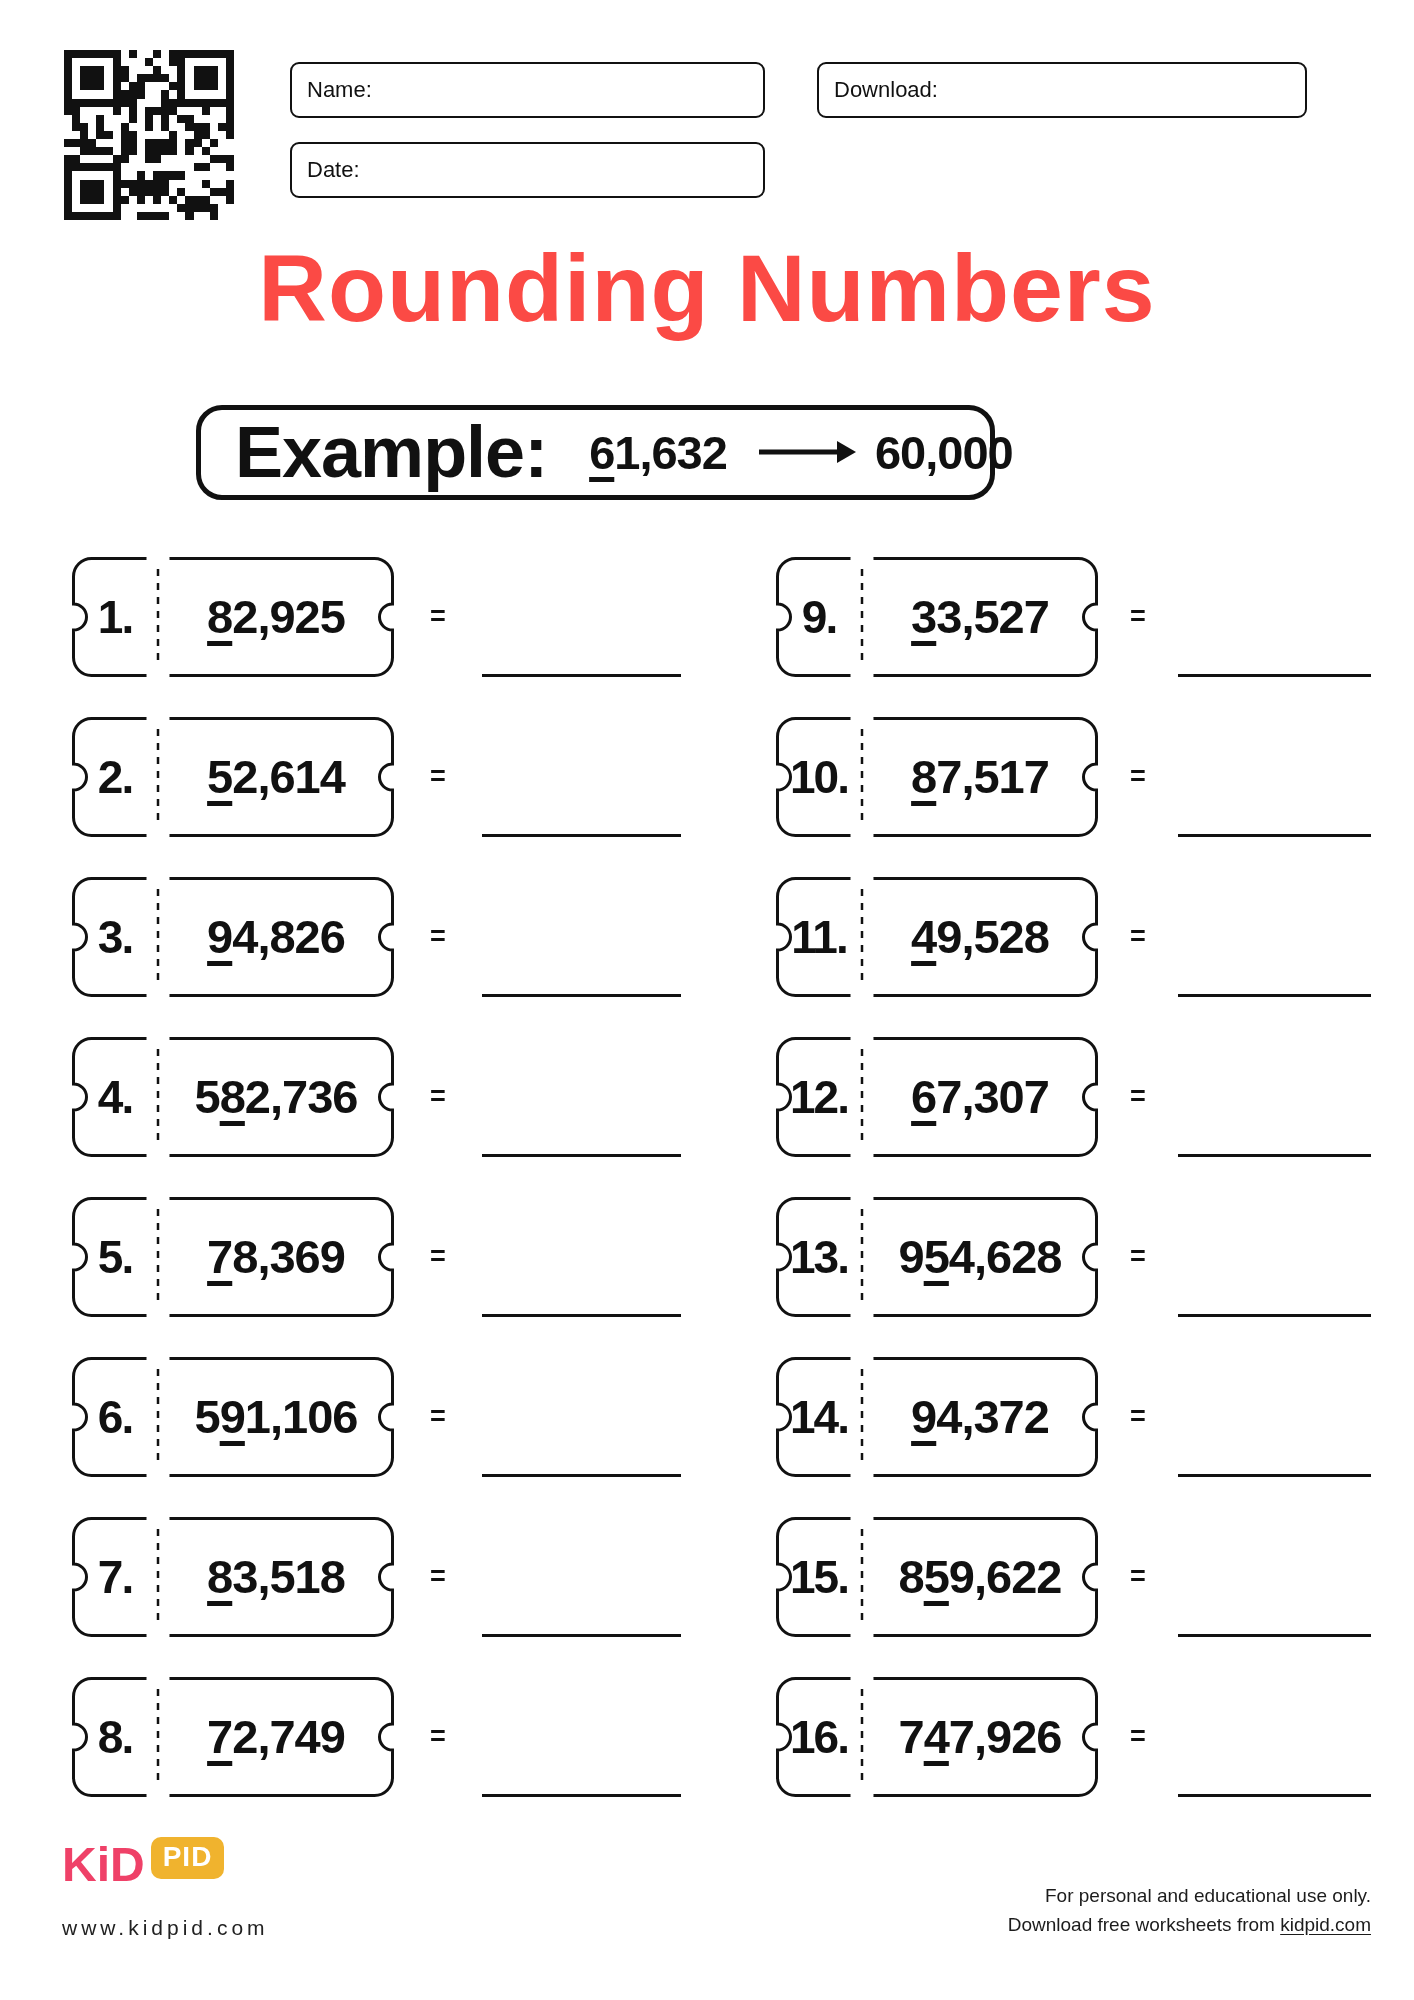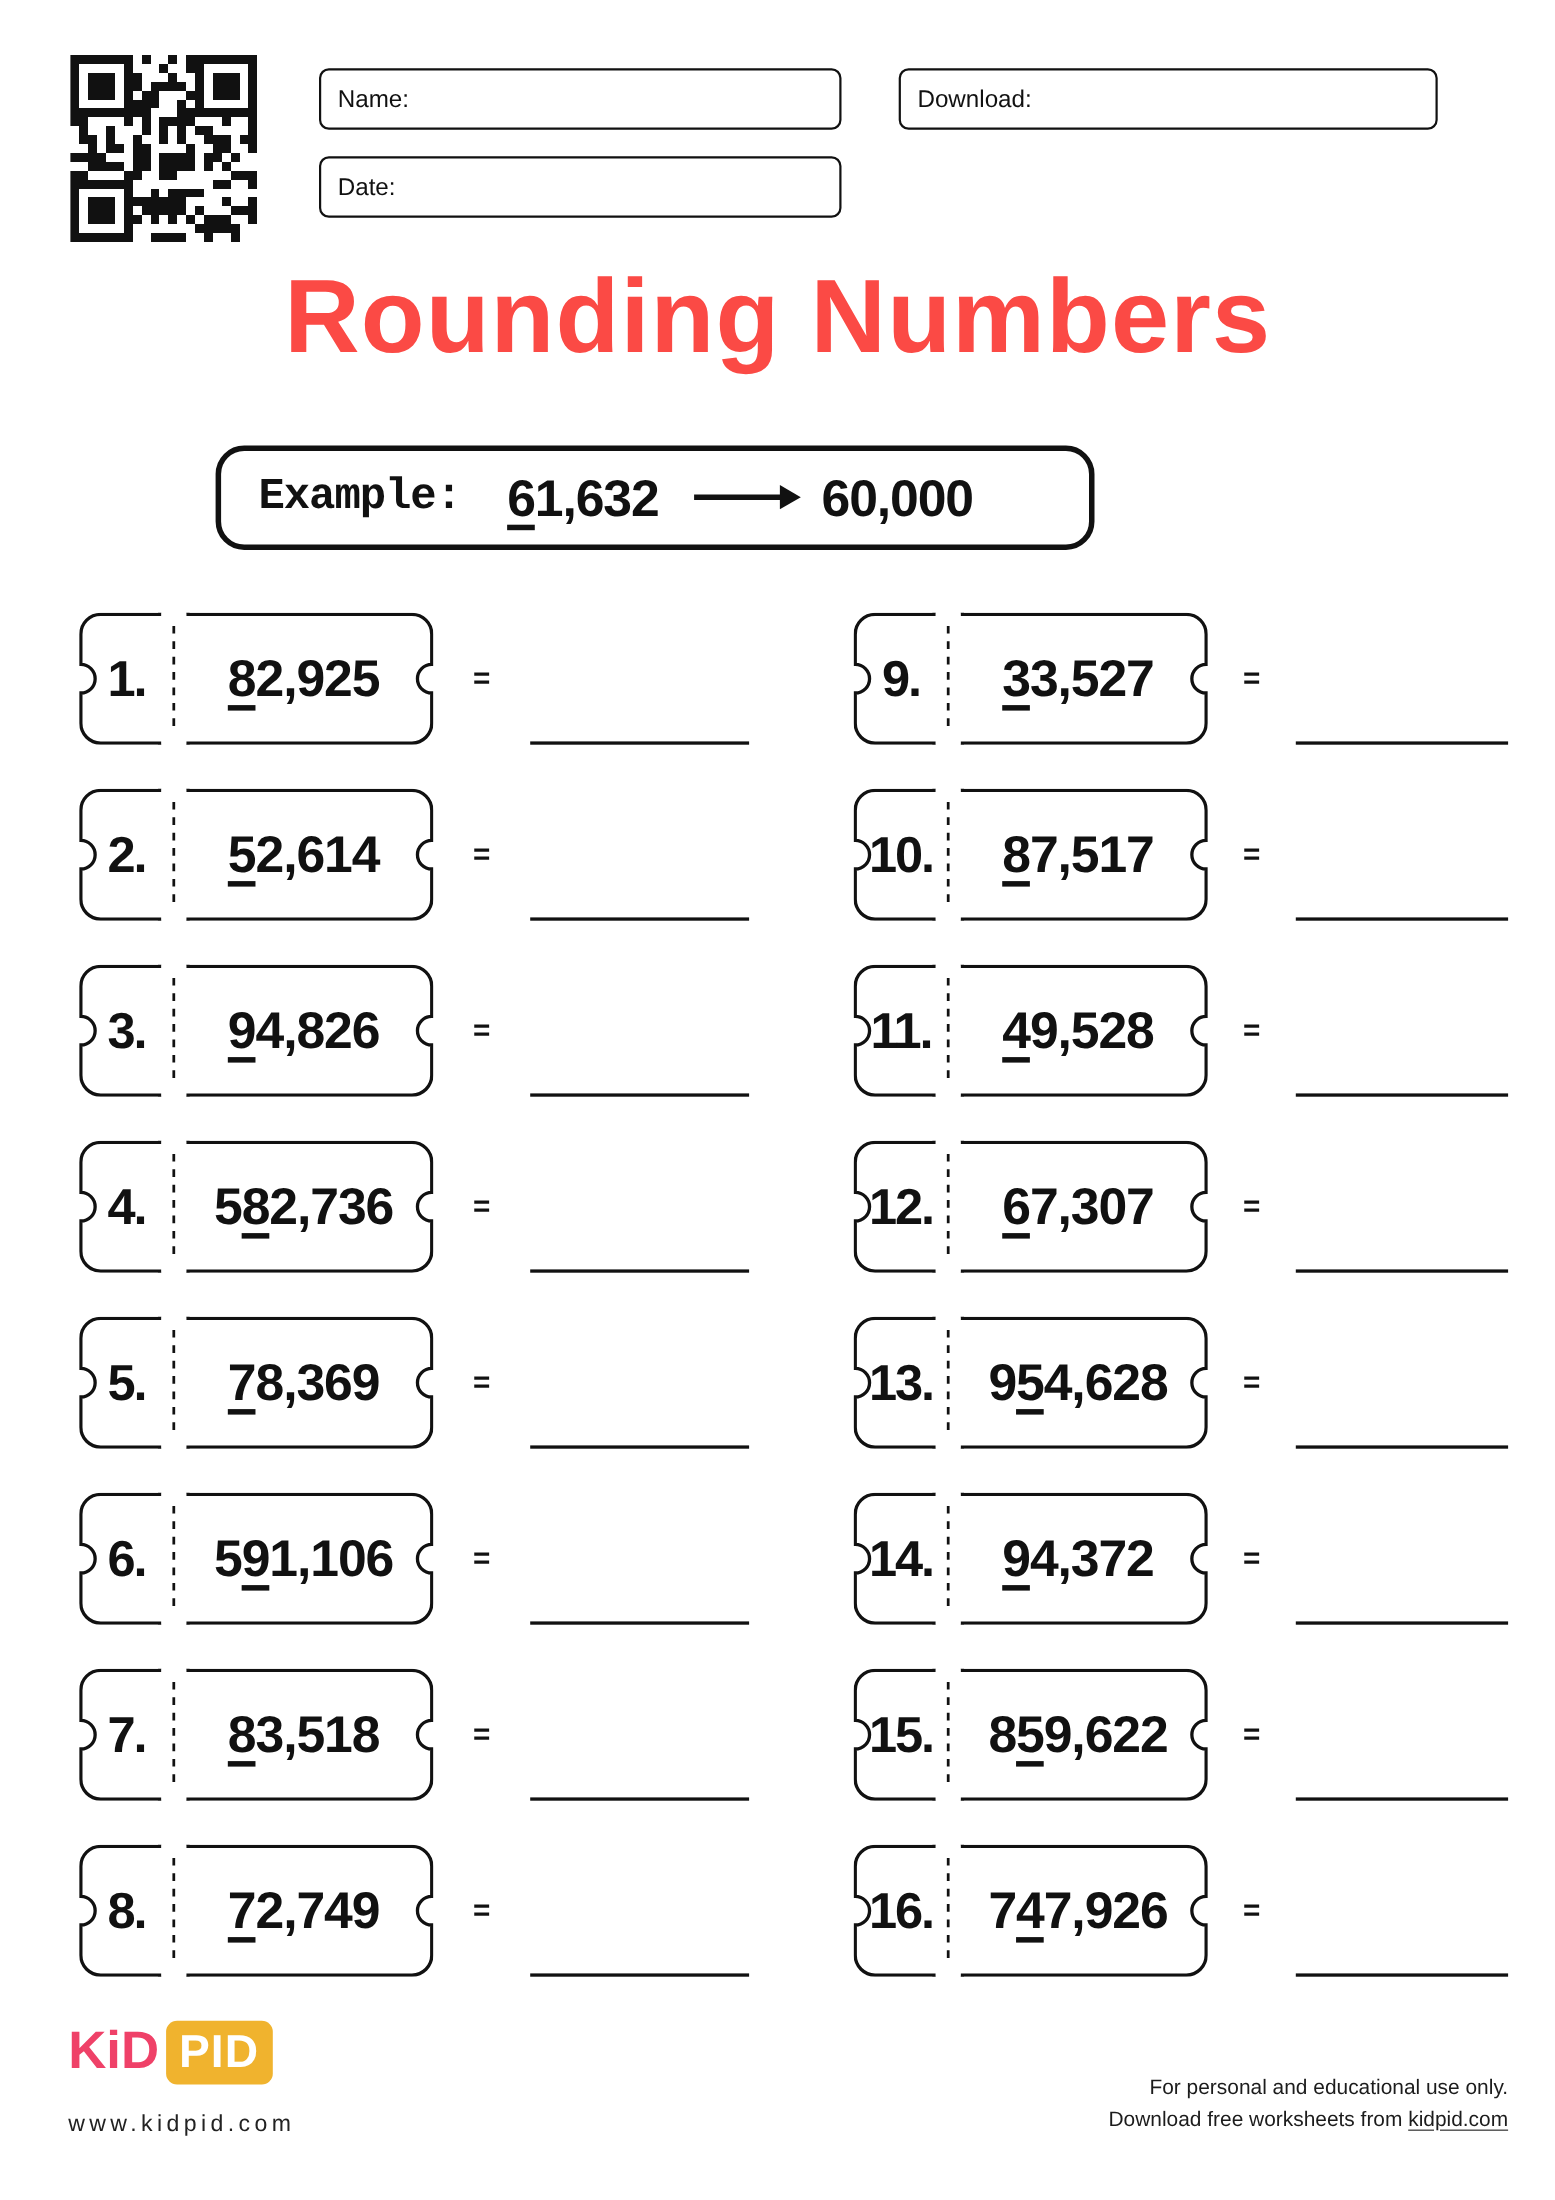--- a/index.html
+++ b/index.html
@@ -25,21 +25,21 @@
 
   
   h1.title{margin-top:16px;text-align:center;color:var(--red);
            font-size:95px;font-weight:700;letter-spacing:1px;line-height:1.1;}
   .subtitle{margin-top:12px;text-align:center;font-size:33px;font-weight:400;
             letter-spacing:0.5px;color:#161616;}
 
   
   .example{margin:64px 0 0 196px;width:799px;height:95px;border:5px solid var(--ink);
            border-radius:26px;display:flex;align-items:center;padding:0 34px;background:#fff;}
-  .ex-label{font-size:40px;font-weight:700;letter-spacing:-1px;font-family:Liberation Mono, monospace;}
+  .ex-label{font-size:72px;font-weight:700;letter-spacing:-1px;}
   .ex-num{font-size:47px;font-weight:700;margin-left:42px;letter-spacing:-1px;}
   .ex-arrow{margin:0 18px 0 30px;flex:0 0 auto;}
   .ex-result{font-size:47px;font-weight:700;letter-spacing:-1px;}
   .und{text-decoration:underline;text-decoration-thickness:5px;text-underline-offset:8px;}
 
   
   .grid{margin:57px 0 0 72px;display:grid;grid-template-columns:609px 595px;
         column-gap:95px;row-gap:40px;}
   .problem-cell{display:flex;height:120px;}
   .ticket{position:relative;width:322px;height:120px;flex:0 0 auto;}
@@ -54,21 +54,21 @@
       font-size:27px;font-weight:700;}
   .cell-left .eq{width:88px;}
   .cell-right .eq{width:80px;}
   .answer-line{flex:1 1 auto;border-bottom:3px solid var(--ink);height:120px;}
 
   
   footer{display:flex;justify-content:space-between;align-items:flex-end;
          margin:40px 43px 0 62px;}
   .logo-row{display:flex;align-items:flex-start;}
   .logo-kid{color:var(--pink);font-size:48px;font-weight:700;letter-spacing:0px;}
-  .logo-pid{margin-left:6px;background:var(--yellow);color:#ffffff;font-size:42px;
+  .logo-pid{margin-left:6px;background:var(--yellow);color:#ffffff;font-size:28px;
             font-weight:700;padding:4px 12px 6px;border-radius:10px;letter-spacing:1px;}
   .site{margin-top:24px;font-size:21px;letter-spacing:4px;color:#222;}
   .note{text-align:right;font-size:19px;line-height:1.55;color:#1c1c1c;}
   .note-link{text-decoration:underline;text-underline-offset:3px;}
 </style>
 </head>
 <body>
 
 <div class="page">
 

